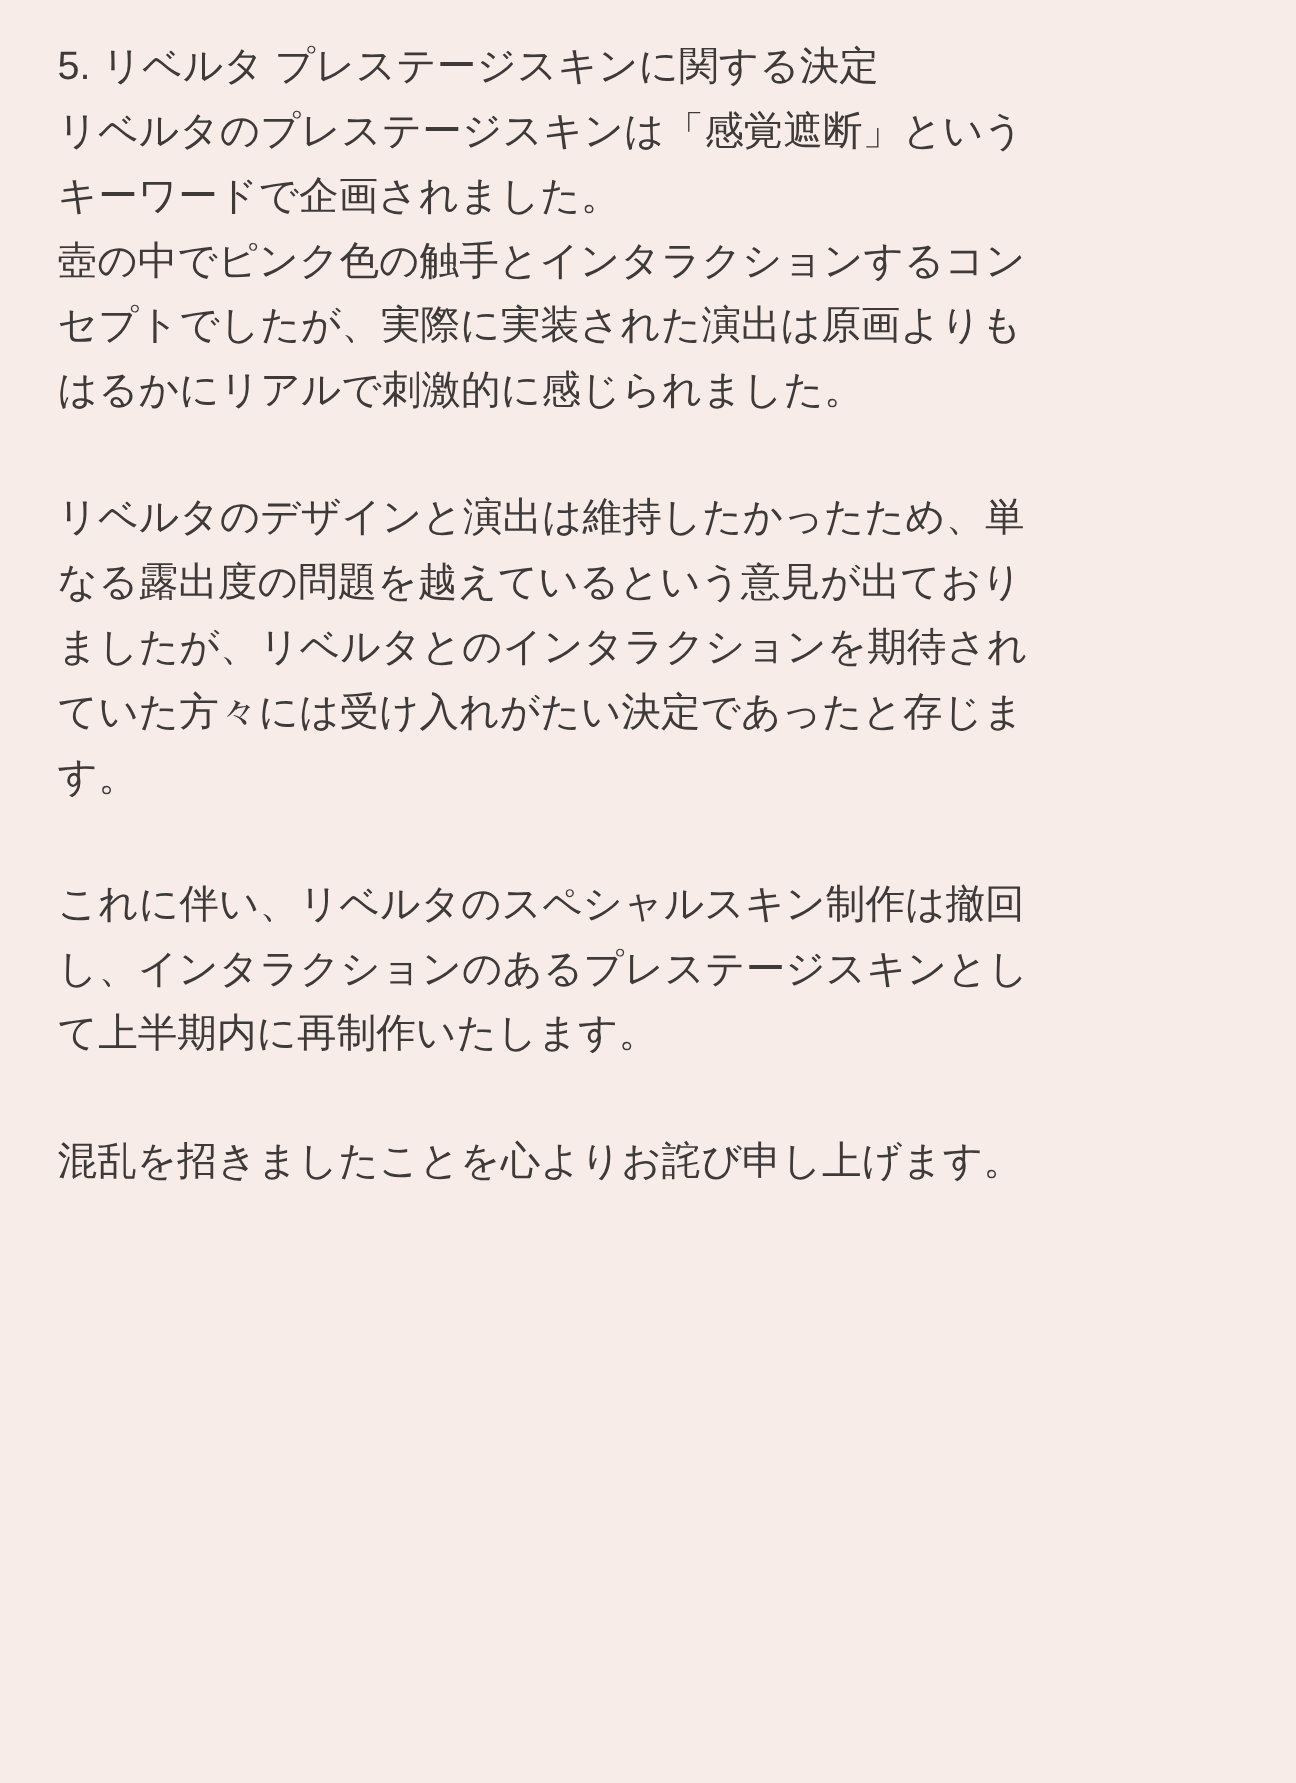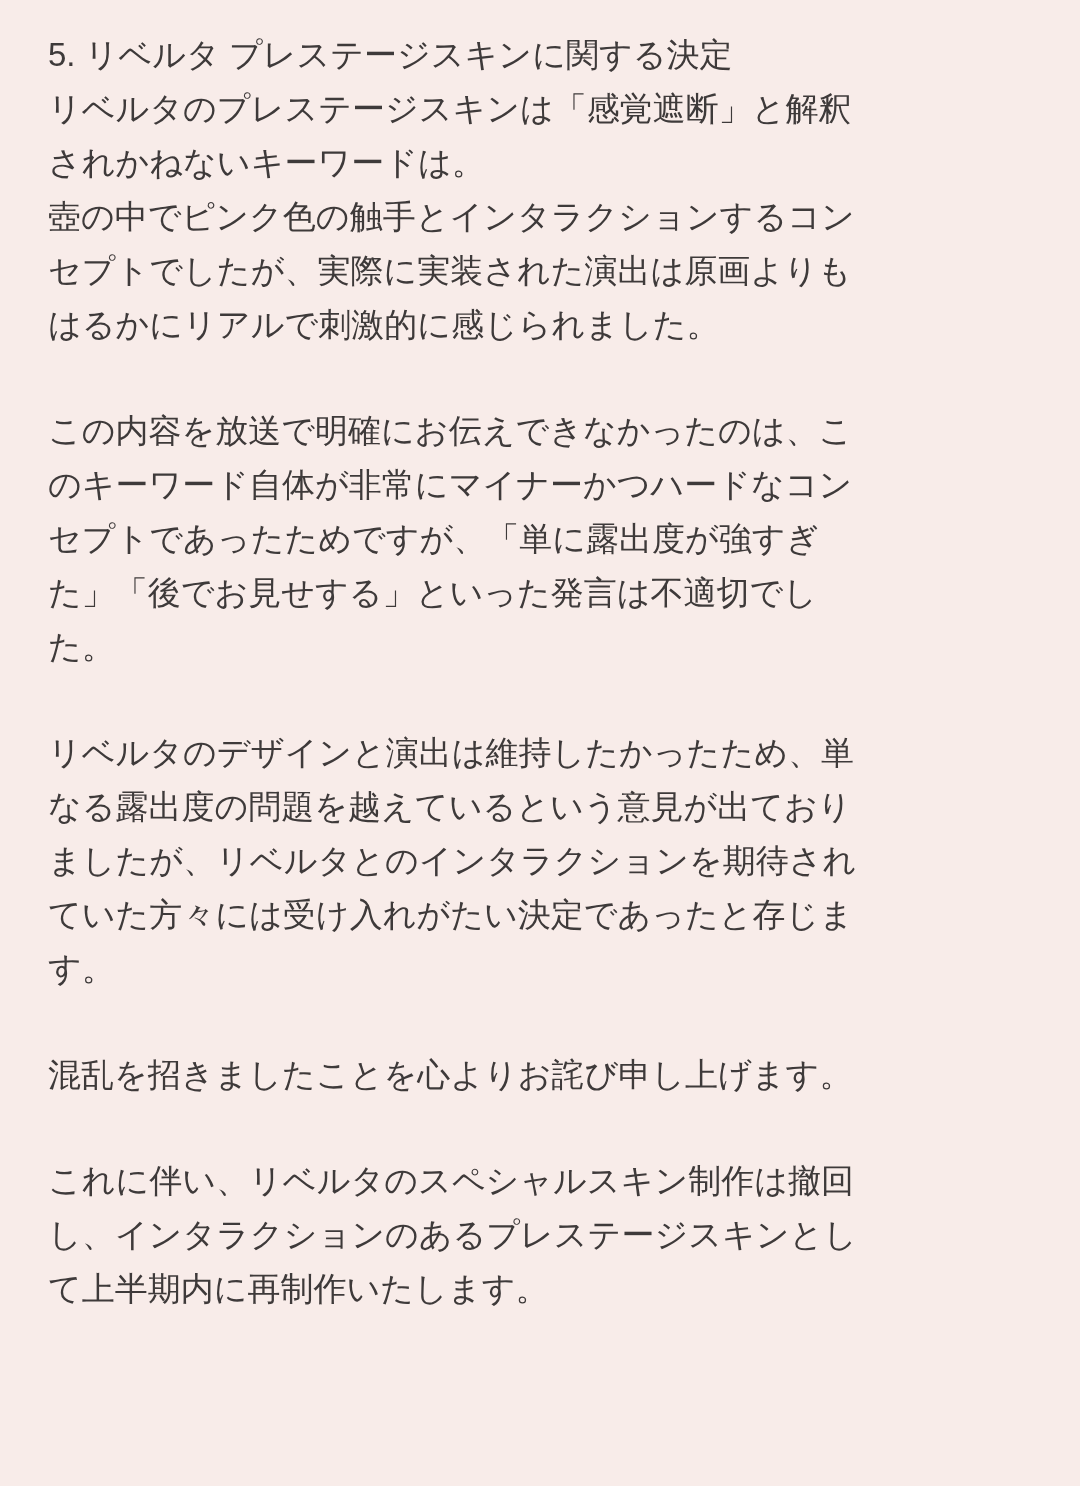--- a/index.html
+++ b/index.html
@@ -37,19 +37,18 @@
   }
   .announcement p.first {
     margin-top: 0;
   }
 </style>
 </head>
 <body style="background: rgb(248, 236, 233);">
 
 <main class="announcement" style="color: rgb(62, 58, 58);">
   <h2>5. リベルタ プレステージスキンに関する決定</h2>
-  <p class="first">リベルタのプレステージスキンは「感覚遮断」と解釈されかねないキーワードは。
+  <p class="first">リベルタのプレステージスキンは「感覚遮断」というキーワードで企画されました。
 壺の中でピンク色の触手とインタラクションするコンセプトでしたが、実際に実装された演出は原画よりもはるかにリアルで刺激的に感じられました。</p>
-  <p>この内容を放送で明確にお伝えできなかったのは、このキーワード自体が非常にマイナーかつハードなコンセプトであったためですが、「単に露出度が強すぎた」「後でお見せする」といった発言は不適切でした。</p>
   <p>リベルタのデザインと演出は維持したかったため、単なる露出度の問題を越えているという意見が出ておりましたが、リベルタとのインタラクションを期待されていた方々には受け入れがたい決定であったと存じます。</p>
+  <p>これに伴い、リベルタのスペシャルスキン制作は撤回し、インタラクションのあるプレステージスキンとして上半期内に再制作いたします。</p>
   <p>混乱を招きましたことを心よりお詫び申し上げます。</p>
-  <p>これに伴い、リベルタのスペシャルスキン制作は撤回し、インタラクションのあるプレステージスキンとして上半期内に再制作いたします。</p>
 </main>
 
 </body></html>

